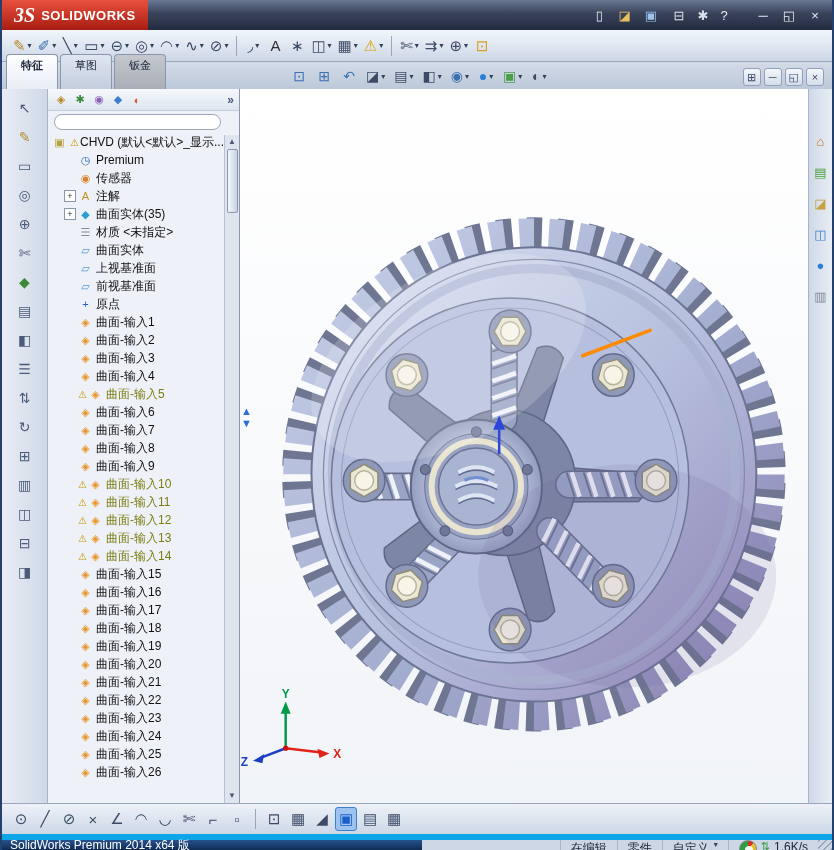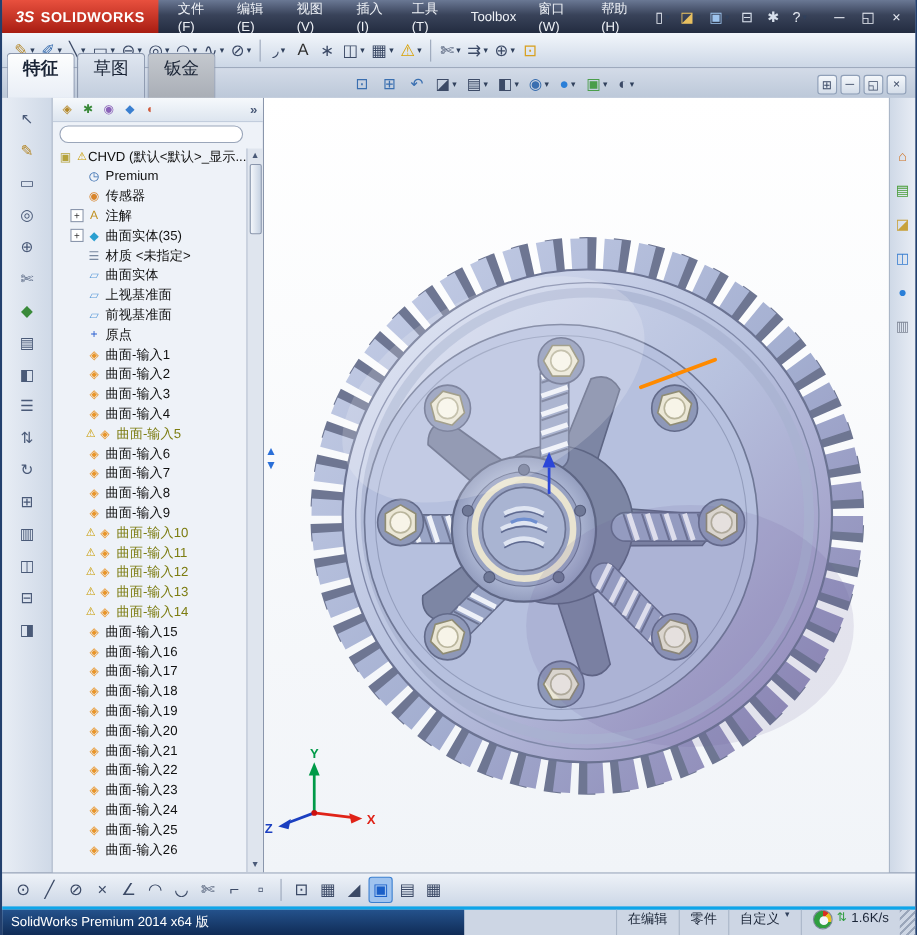--- a/index.html
+++ b/index.html
@@ -3,42 +3,42 @@
 <meta charset="utf-8">
 <style>
   *{box-sizing:border-box;margin:0;padding:0;user-select:none}
   html,body{width:834px;height:850px;overflow:hidden}
   body{font-family:"Liberation Sans",sans-serif;font-size:12px;background:#c8d2e0;color:#1a2436}
   .app{width:834px;height:850px;display:flex;flex-direction:column;border-left:2px solid #23406e;border-right:2px solid #23406e}
 
   
   .menubar{height:30px;display:flex;align-items:center;background:linear-gradient(#6a7894,#39435a 45%,#232c40);flex:none}
   .logo{height:100%;display:flex;align-items:center;gap:6px;padding:0 12px;background:linear-gradient(180deg,#e8503e,#a81d12)}
-  .logo-mark{font-family:Liberation Sans, sans-serif;font-style:italic;font-weight:bold;font-size:14px;color:#fff}
+  .logo-mark{font-family:Liberation Serif, serif;font-style:italic;font-weight:bold;font-size:20px;color:#fff}
   .logo-text{font-weight:bold;letter-spacing:.5px;color:#fff;font-size:13px}
   .menus{display:flex;height:100%;align-items:center;margin-left:8px}
   .menu{padding:0 10px;color:#eef1f6;height:100%;display:flex;align-items:center;cursor:default}
   .quick{margin-left:auto;display:flex;align-items:center;gap:2px}
   .quick .tbtn,.winctl .tbtn{color:#e8ecf4;font-size:13px;height:22px}
   .winctl{display:flex;align-items:center;gap:4px;margin:0 6px 0 14px}
 
   
   .tbtn{display:inline-flex;align-items:center;justify-content:center;gap:1px;height:24px;min-width:22px;padding:0 3px;font-size:15px;color:#3c4a66;border-radius:3px;cursor:default}
   .tbtn b{font-weight:normal}
   .tbtn.active{background:#9fc3ef;border:1px solid #3a7fd0}
   .caret{font-style:normal;font-size:8px;color:#30405c;margin-left:1px}
   .sep{width:1px;height:20px;background:#9aa6ba;margin:0 5px;display:inline-block}
 
   
   .toolbar2{height:32px;display:flex;align-items:center;padding-left:8px;background:linear-gradient(#f2f6fb,#ccd7e6);border-bottom:1px solid #9aa6ba;flex:none}
 
   
   .tabrow{height:27px;display:flex;align-items:flex-end;background:linear-gradient(#d3dbe8,#bcc8d9);flex:none}
   .tabs{display:flex;align-items:flex-end;padding-left:4px}
-  .tab{padding:3px 14px 16px;margin-right:2px;border:1px solid #8a96ac;border-bottom:none;border-radius:4px 4px 0 0;background:linear-gradient(#dfe6f0,#c2cddd);font-size:16px}
+  .tab{padding:3px 14px 16px;margin-right:2px;border:1px solid #8a96ac;border-bottom:none;border-radius:4px 4px 0 0;background:linear-gradient(#dfe6f0,#c2cddd);font-size:11px}
   .tab.active{background:linear-gradient(#fdfefe,#e9eef6);font-weight:bold}
   .tab.dark{background:linear-gradient(#c4c8ce,#a9aeb6)}
   .hud{display:flex;align-items:center;gap:3px;margin-left:120px;padding-bottom:2px}
   .hud .tbtn{height:22px;font-size:14px}
   .docwin{margin-left:auto;display:flex;align-items:center;gap:3px;padding:0 8px 3px 0}
   .docwin .tbtn{height:18px;min-width:18px;font-size:11px;border:1px solid #90a0b8;background:linear-gradient(#f4f7fb,#d4dde9)}
 
   
   .main{flex:1;display:flex;min-height:0}
   .leftstrip{width:46px;flex:none;background:linear-gradient(90deg,#e8edf5,#cfd9e7);border-right:1px solid #a8b4c6;display:flex;flex-direction:column;align-items:center;padding-top:8px;gap:7px}
@@ -67,49 +67,39 @@
   .viewport{flex:1;position:relative;background:linear-gradient(#ffffff,#f1f4f8);overflow:hidden}
   .gear-svg{position:absolute;left:0;top:0;width:100%;height:100%}
   .flyarrows{position:absolute;left:1px;top:316px;display:flex;flex-direction:column;color:#2a6fd8;font-size:11px;line-height:12px}
   .triad-text{font-family:"Liberation Sans",sans-serif;font-size:12px;font-weight:bold}
 
   .rightstrip{width:24px;flex:none;background:linear-gradient(270deg,#e8edf5,#cfd9e7);border-left:1px solid #a8b4c6;display:flex;flex-direction:column;align-items:center;padding-top:42px;gap:11px}
   .rightstrip .tbtn{height:20px;min-width:20px;font-size:13px;padding:0}
 
   
   .bottombar{height:31px;flex:none;background:linear-gradient(#eef2f8,#ccd7e6);border-top:1px solid #9aa6ba;display:flex;align-items:center;padding-left:8px;gap:2px}
-  .statusbar{height:26px;flex:none;display:flex;align-items:stretch;background:#cdd6e4;border-top:3px solid #0ea5e9;font-size:12px}
+  .statusbar{height:16px;flex:none;display:flex;align-items:stretch;background:#cdd6e4;border-top:6px solid #0ea5e9;font-size:12px}
   .sb-left{width:420px;flex:none;display:flex;align-items:center;padding-left:8px;color:#fff;background:linear-gradient(#24528c,#102c56)}
   .sb-fill{flex:1}
   .sb-seg{display:flex;gap:4px;padding:0 10px;border-left:1px solid #aab6c8}
   .gauge{width:18px;height:18px;border-radius:50%;border:1px solid #7e8a9c;background:conic-gradient(#d83020 0deg 40deg,#e8c020 40deg 110deg,#2f9e3f 110deg 360deg);position:relative}
   .gauge::after{content:"";position:absolute;left:5px;top:5px;width:8px;height:8px;border-radius:50%;background:#f4f7fb}
   .netico{color:#2f9e3f;font-size:11px}
   .grip{width:14px;background:repeating-linear-gradient(135deg,#9aa6ba 0 2px,transparent 2px 5px)}
 </style>
 </head>
 <body>
 
 <div class="app">
 
   <div class="menubar">
     <div class="logo">
       <span class="logo-mark">3S</span>
       <span class="logo-text">SOLIDWORKS</span>
     </div>
-    <div class="menus">
-        <span class="menu">文件(F)</span>
-        <span class="menu">编辑(E)</span>
-        <span class="menu">视图(V)</span>
-        <span class="menu">插入(I)</span>
-        <span class="menu">工具(T)</span>
-        <span class="menu">Toolbox</span>
-        <span class="menu">窗口(W)</span>
-        <span class="menu">帮助(H)</span>
-      </div>
     <div class="quick">
         <span class="tbtn">
           <b>▯</b>
           <i class="caret">▾</i>
         </span>
         <span class="tbtn">
           <b style="color: rgb(232, 192, 96);">◪</b>
           <i class="caret">▾</i>
         </span>
         <span class="tbtn">

